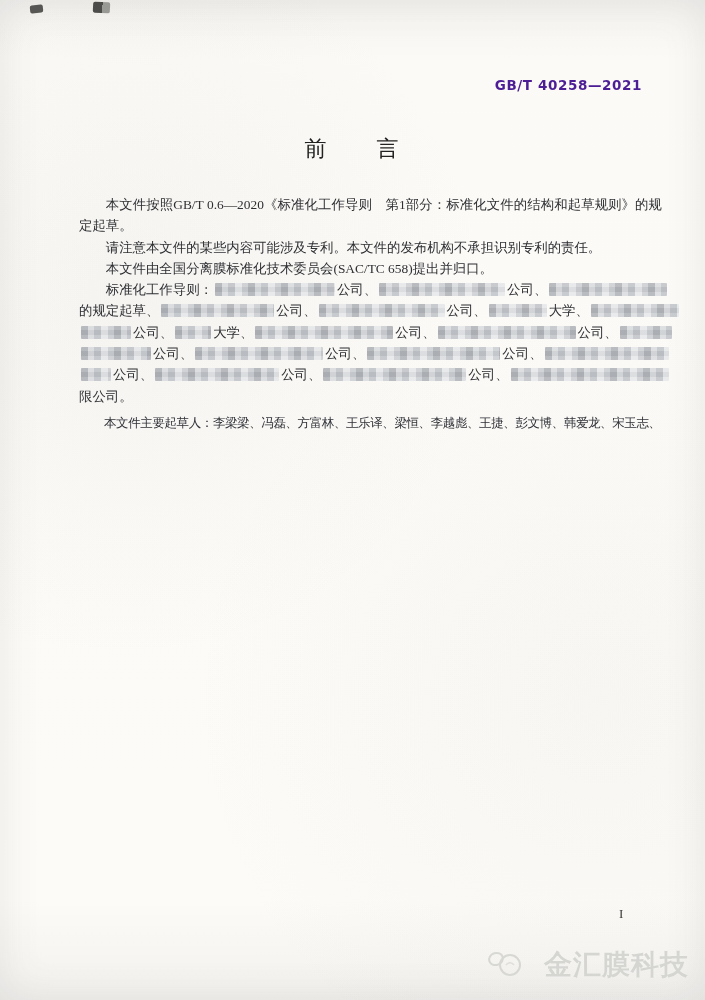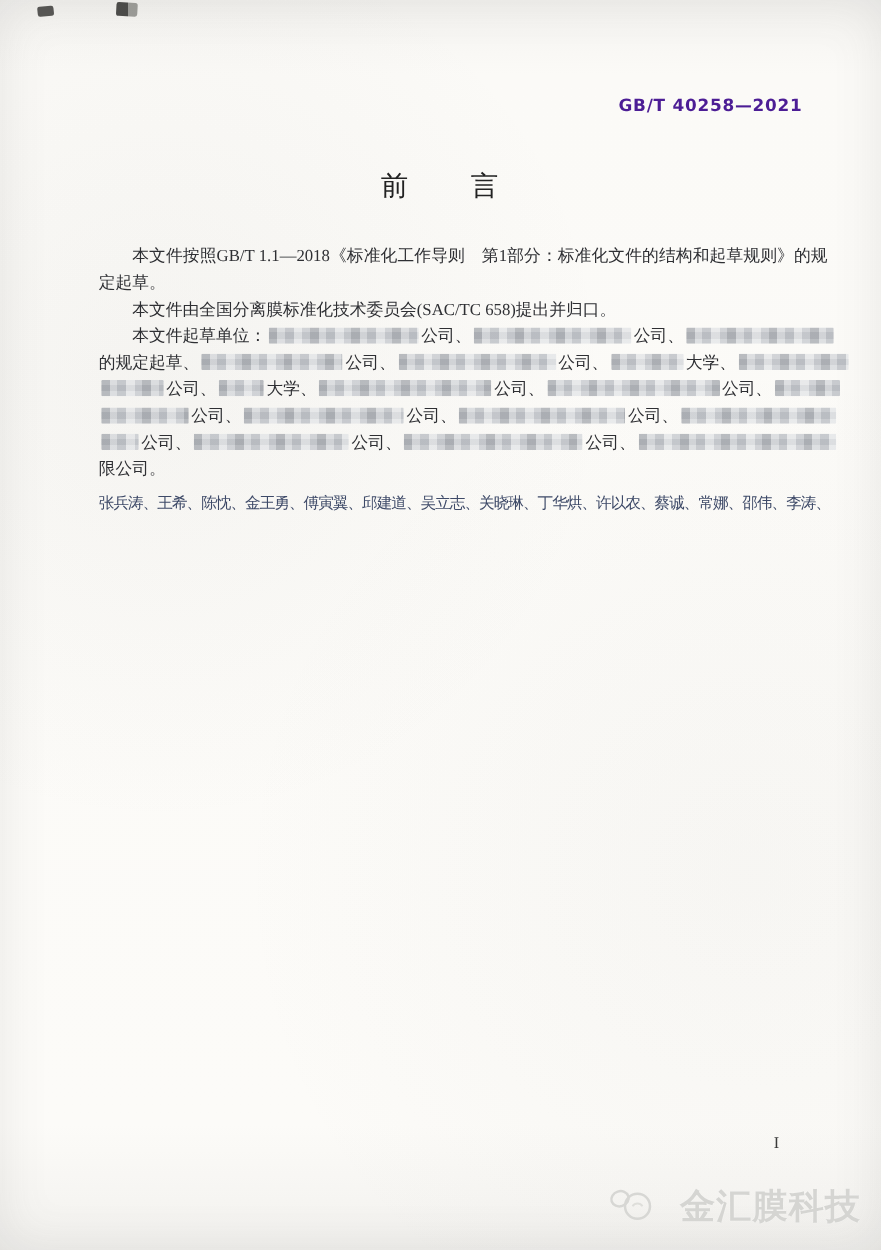--- a/index.html
+++ b/index.html
@@ -78,34 +78,35 @@
 <body style="--highlight-bg: #ee8d90; --highlight-text: #35161a; --body-text: #2e2f33; --drafters-text: #3e4a68; --watermark: #d5d5d2;">
 
 <div class="scan-mark m1"></div>
 <div class="scan-mark m2"></div>
 
 <div class="std-number">GB/T 40258—2021</div>
 
 <div class="doc-title">前　　言</div>
 
 <div class="body-block">
-  <p>本文件按照GB/T 1.1—2018《标准化工作导则　第1部分：标准化文件的结构和起草规则》的规定起草。</p>
+  <p>本文件按照GB/T 0.6—2020《标准化工作导则　第1部分：标准化文件的结构和起草规则》的规定起草。</p>
+  <p>请注意本文件的某些内容可能涉及专利。本文件的发布机构不承担识别专利的责任。</p>
   <p>本文件由全国分离膜标准化技术委员会(SAC/TC 658)提出并归口。</p>
 
   <div class="du-lines">
-      <div class="line indent"><span>本文件起草单位：</span><span class="redact" style="width: 120px;"></span><span>公司、</span><span class="redact" style="width: 126px;"></span><span>公司、</span><span class="redact" style="width: 118px;"></span></div>
+      <div class="line indent"><span>标准化工作导则：</span><span class="redact" style="width: 120px;"></span><span>公司、</span><span class="redact" style="width: 126px;"></span><span>公司、</span><span class="redact" style="width: 118px;"></span></div>
       <div class="line"><span>的规定起草、</span><span class="redact" style="width: 113px;"></span><span>公司、</span><span class="redact" style="width: 126px;"></span><span>公司、</span><span class="redact" style="width: 58px;"></span><span>大学、</span><span class="redact" style="width: 88px;"></span></div>
       <div class="line"><span class="redact" style="width: 50px;"></span><span>公司、</span><span class="redact" style="width: 36px;"></span><span>大学、</span><span class="redact" style="width: 138px;"></span><span>公司、</span><span class="redact" style="width: 138px;"></span><span>公司、</span><span class="redact" style="width: 52px;"></span></div>
       <div class="line"><span class="redact" style="width: 70px;"></span><span>公司、</span><span class="redact" style="width: 128px;"></span><span>公司、</span><span class="redact" style="width: 133px;"></span><span>公司、</span><span class="redact" style="width: 124px;"></span></div>
       <div class="line"><span class="redact" style="width: 30px;"></span><span>公司、</span><span class="redact" style="width: 124px;"></span><span>公司、</span><span class="redact" style="width: 143px;"></span><span>公司、</span><span class="redact" style="width: 158px;"></span></div>
       <div class="line"><span>限公司。</span></div>
     </div>
 
   <div class="drafters">
-      <div>张兵涛、王希、陈忱、金王勇、傅寅翼、邱建道、吴立志、关晓琳、丁华烘、许以农、蔡诚、常娜、邵伟、李涛、</div>
+      <div class="indent">本文件主要起草人：李梁梁、冯磊、方富林、王乐译、梁恒、李越彪、王捷、彭文博、韩爱龙、宋玉志、</div>
     </div>
 </div>
 
 <div class="page-number">I</div>
 
 <div class="watermark">
   <span>
     <svg width="40" height="32" viewBox="0 0 40 32" fill="none">
       <ellipse cx="10" cy="12" rx="7" ry="6" stroke="#d7d7d4" stroke-width="2" transform="rotate(-18 10 12)"></ellipse>
       <circle cx="24" cy="18" r="10" stroke="#d7d7d4" stroke-width="2"></circle>

